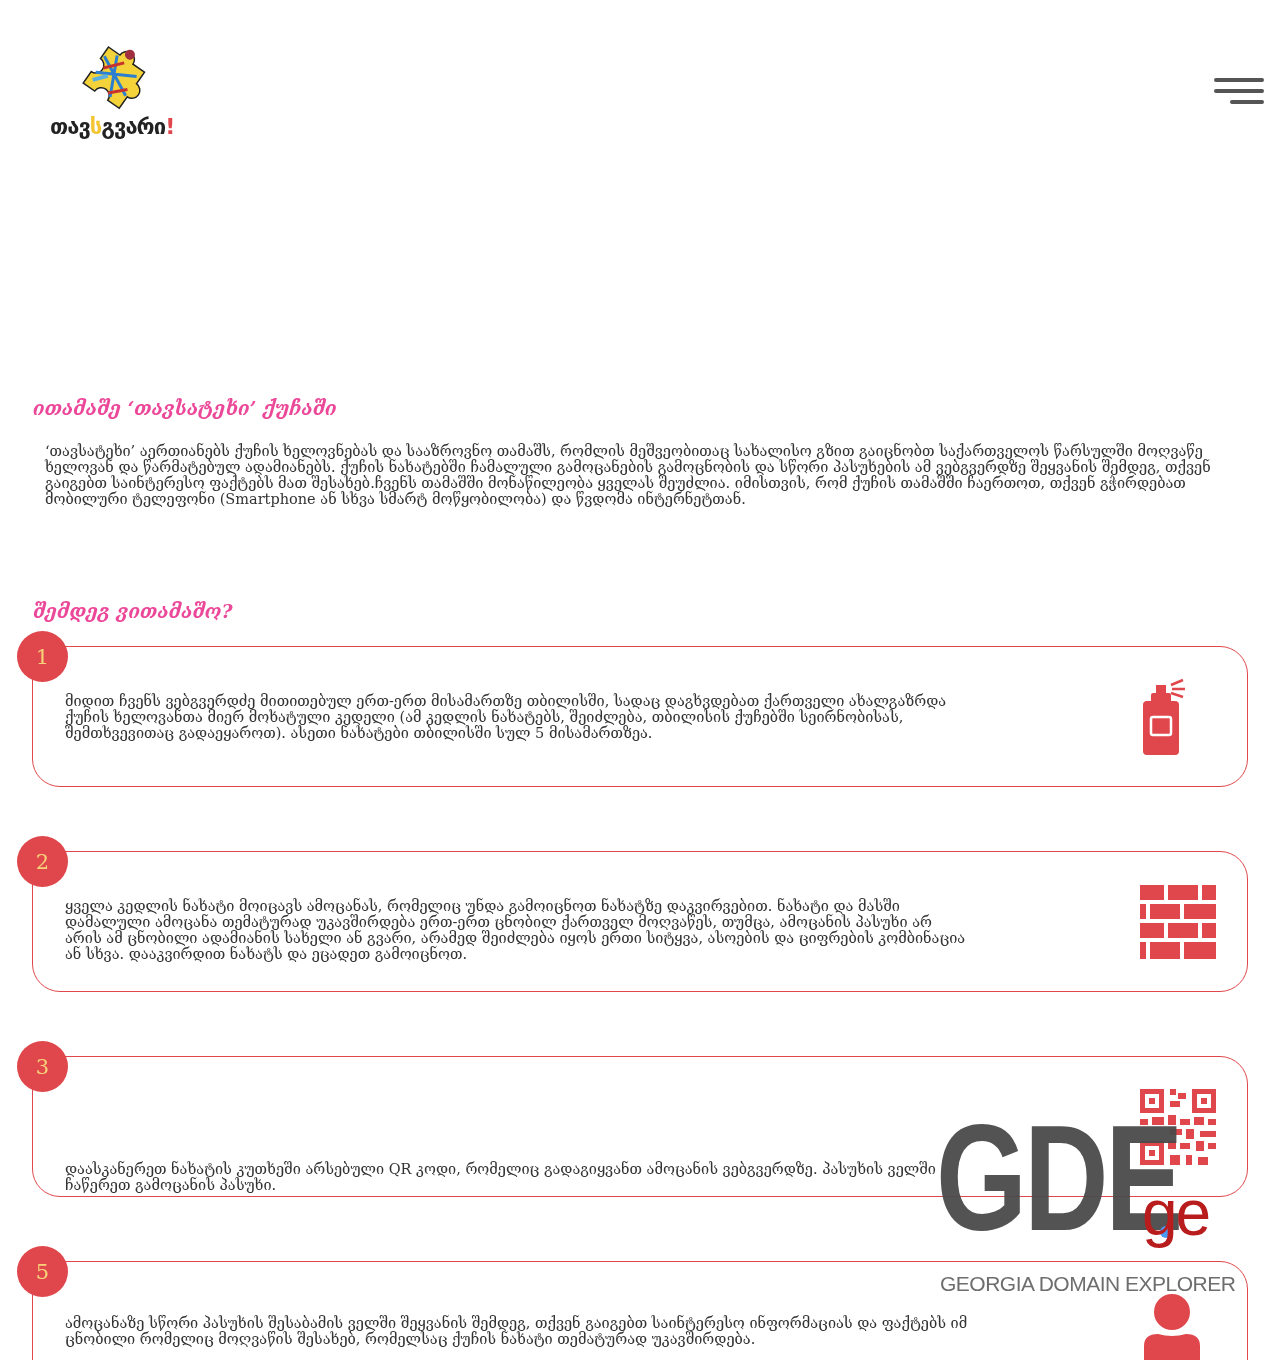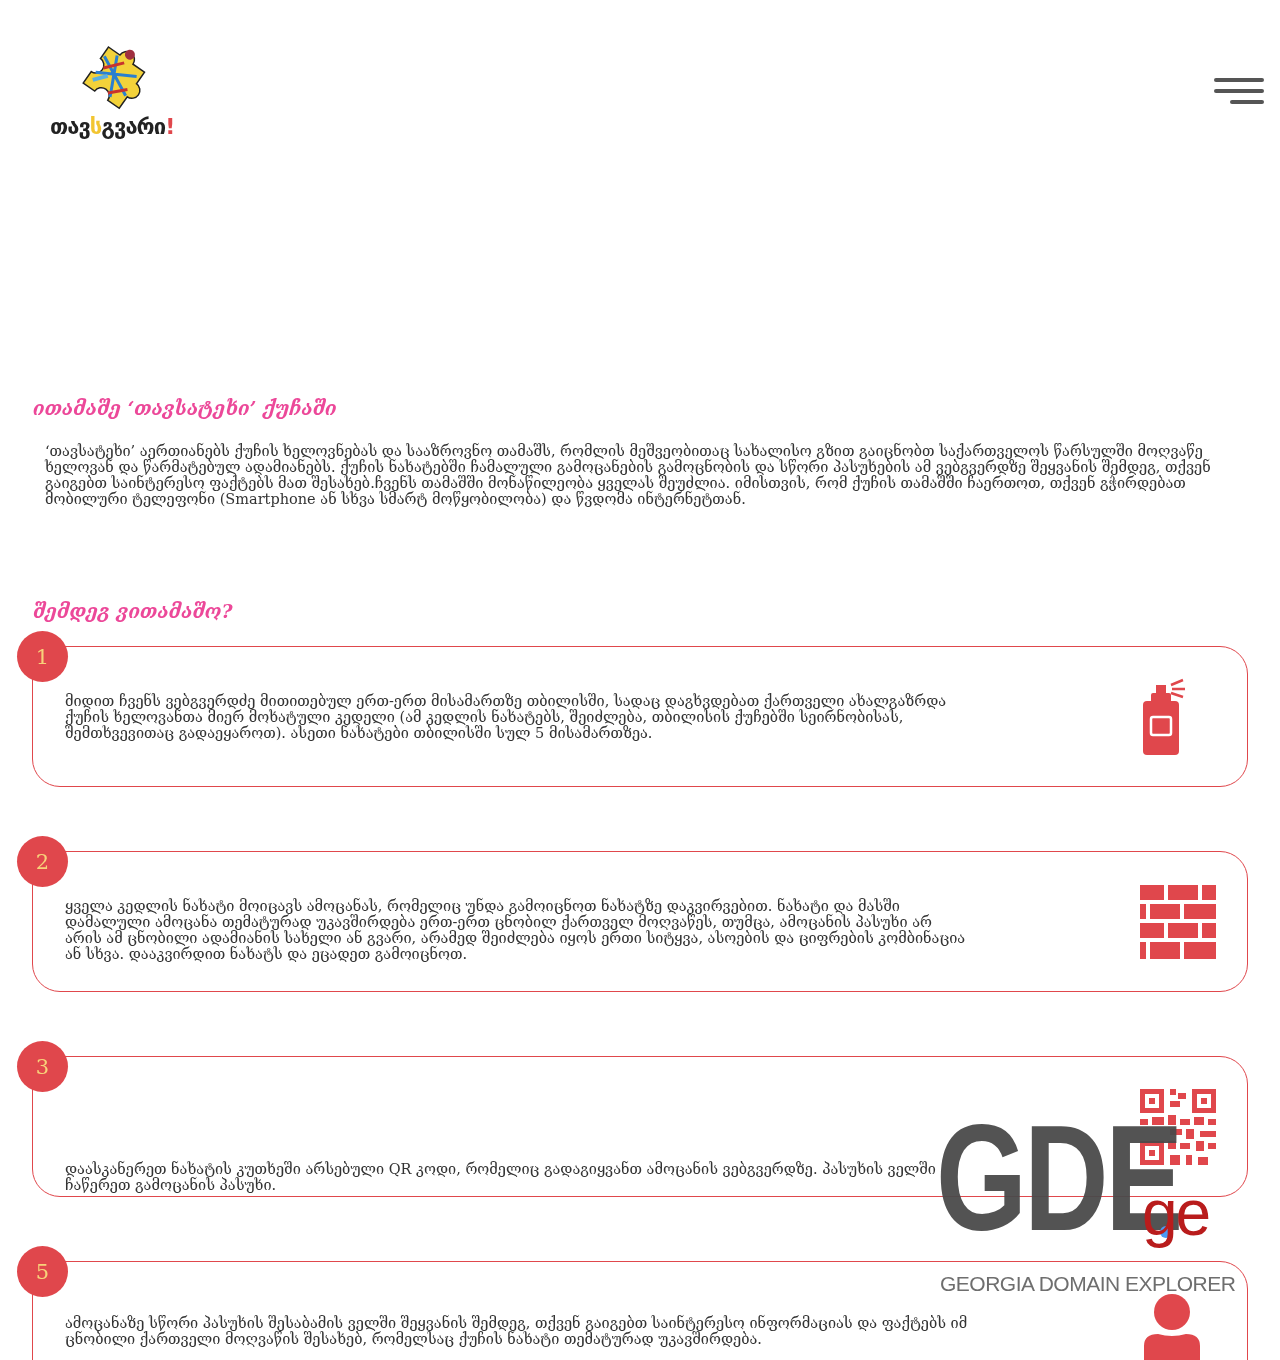--- a/index.html
+++ b/index.html
@@ -137,21 +137,21 @@
         <rect x="68" y="54" width="8" height="6"></rect>
       <rect x="30" y="66" width="10" height="10"></rect>
         <rect x="46" y="66" width="6" height="10"></rect>
         <rect x="58" y="68" width="10" height="8"></rect>
     </g>
   </svg>
 </div>
 
 <div class="step s5">
   <div class="step-num">5</div>
-  <p class="step-text">ამოცანაზე სწორი პასუხის შესაბამის ველში შეყვანის შემდეგ, თქვენ გაიგებთ საინტერესო ინფორმაციას და ფაქტებს იმ ცნობილი ქართველი მოღვაწის შესახებ, რომელსაც ქუჩის ნახატი თემატურად უკავშირდება.</p>
+  <p class="step-text">ამოცანაზე სწორი პასუხის შესაბამის ველში შეყვანის შემდეგ, თქვენ გაიგებთ საინტერესო ინფორმაციას და ფაქტებს იმ ცნობილი რომელიც მოღვაწის შესახებ, რომელსაც ქუჩის ნახატი თემატურად უკავშირდება.</p>
   <svg class="step-icon" style="left:1107px;top:32px;width:64px;height:70px;" viewBox="0 0 64 70">
     <circle cx="32" cy="18" r="18" fill="#e0474c"></circle>
     <path d="M4 70 V52 Q4 40 18 40 Q32 44 46 40 Q60 40 60 52 V70 Z" fill="#e0474c"></path>
   </svg>
 </div>
 
 <div class="gde">
   <div class="gde-big">GDE</div>
   <div class="gde-dot"></div>
   <div class="gde-ge">ge</div>

